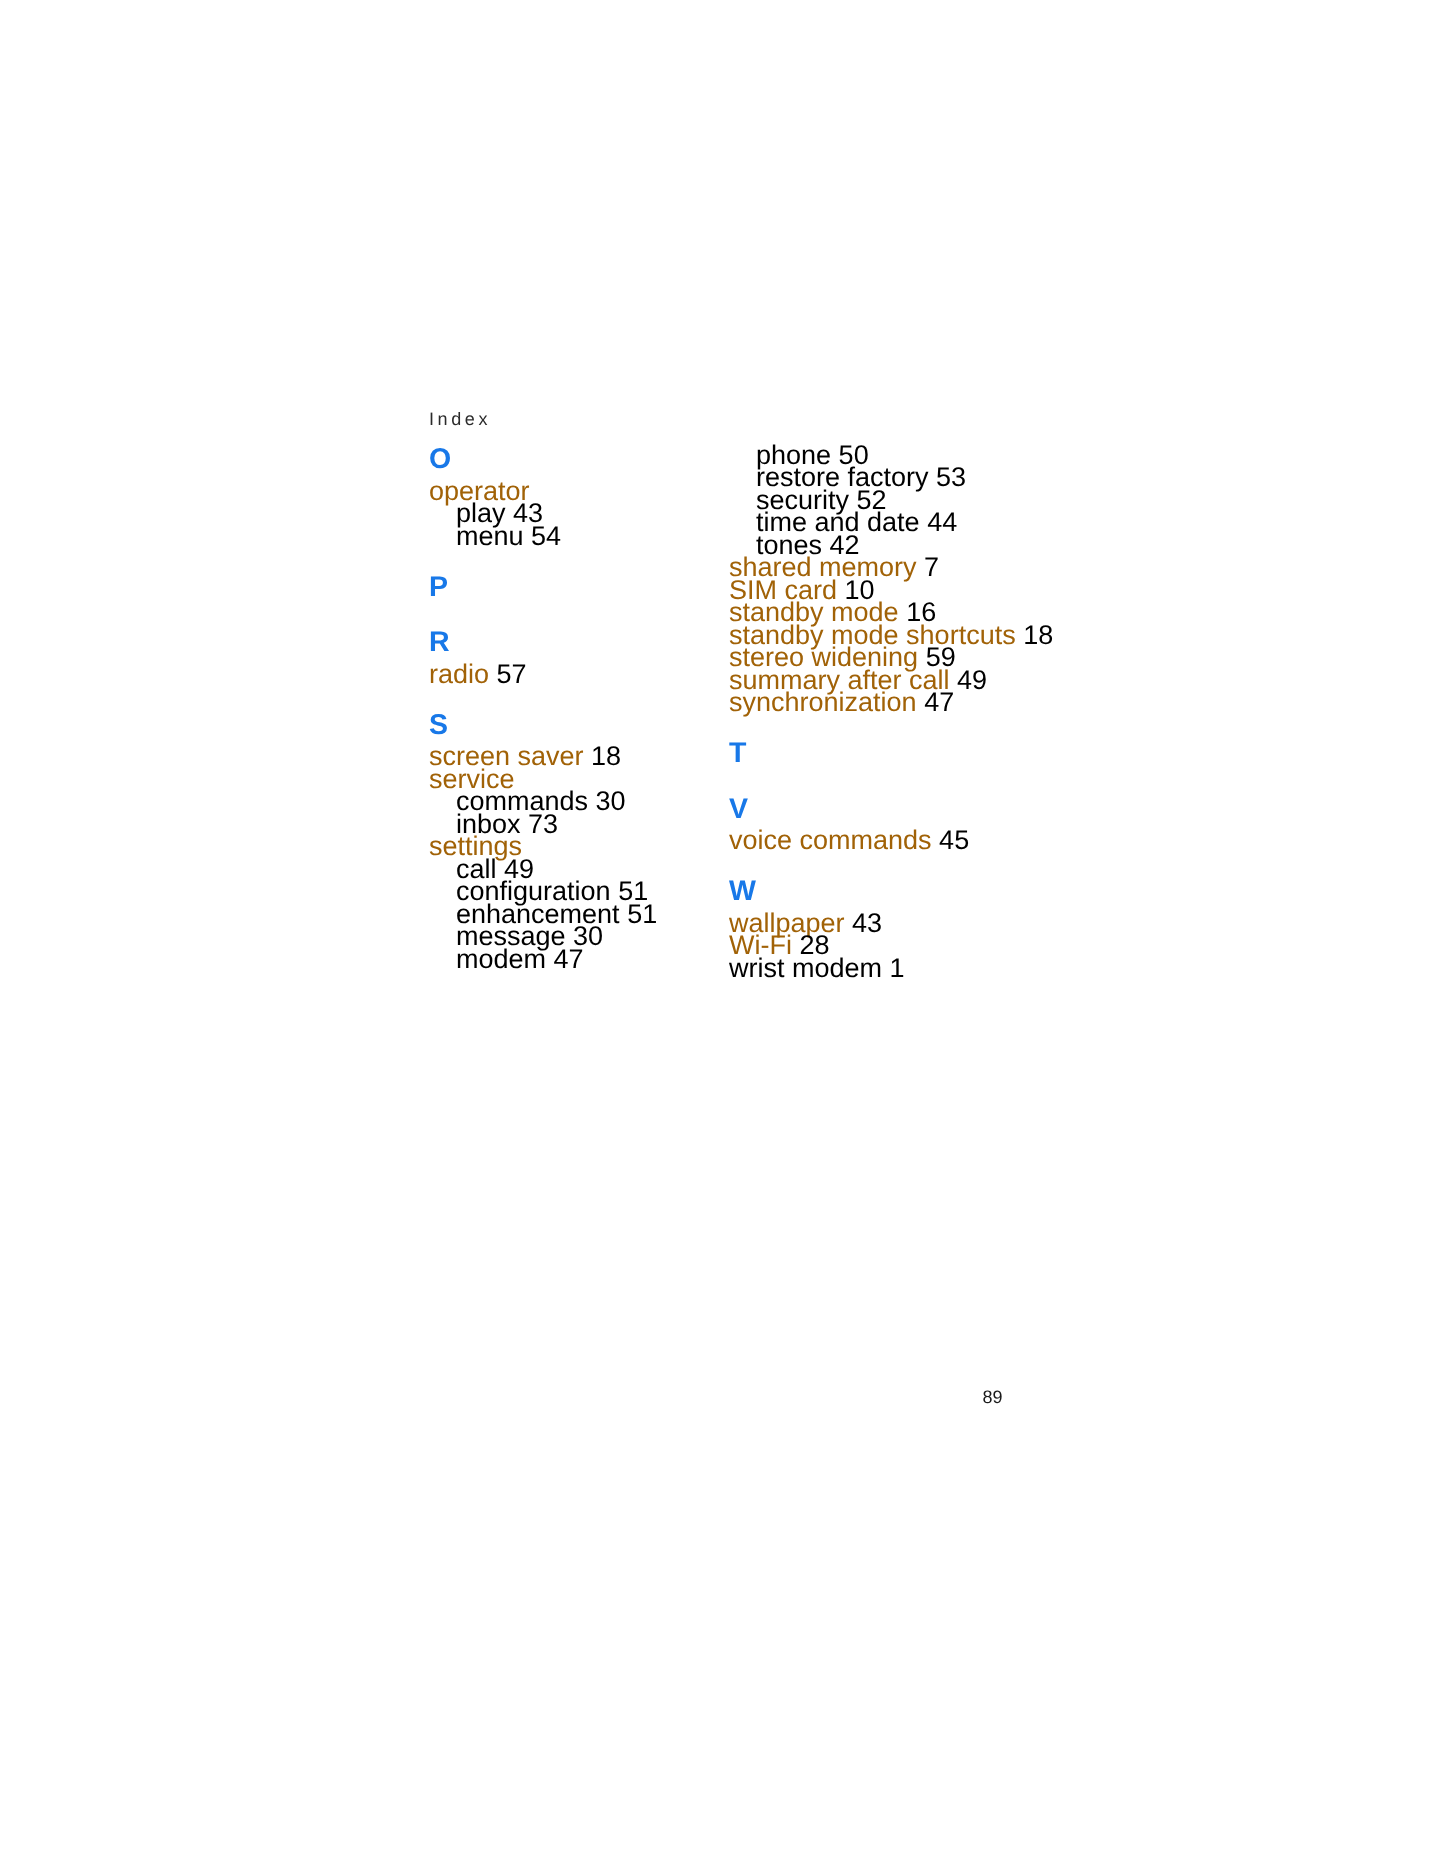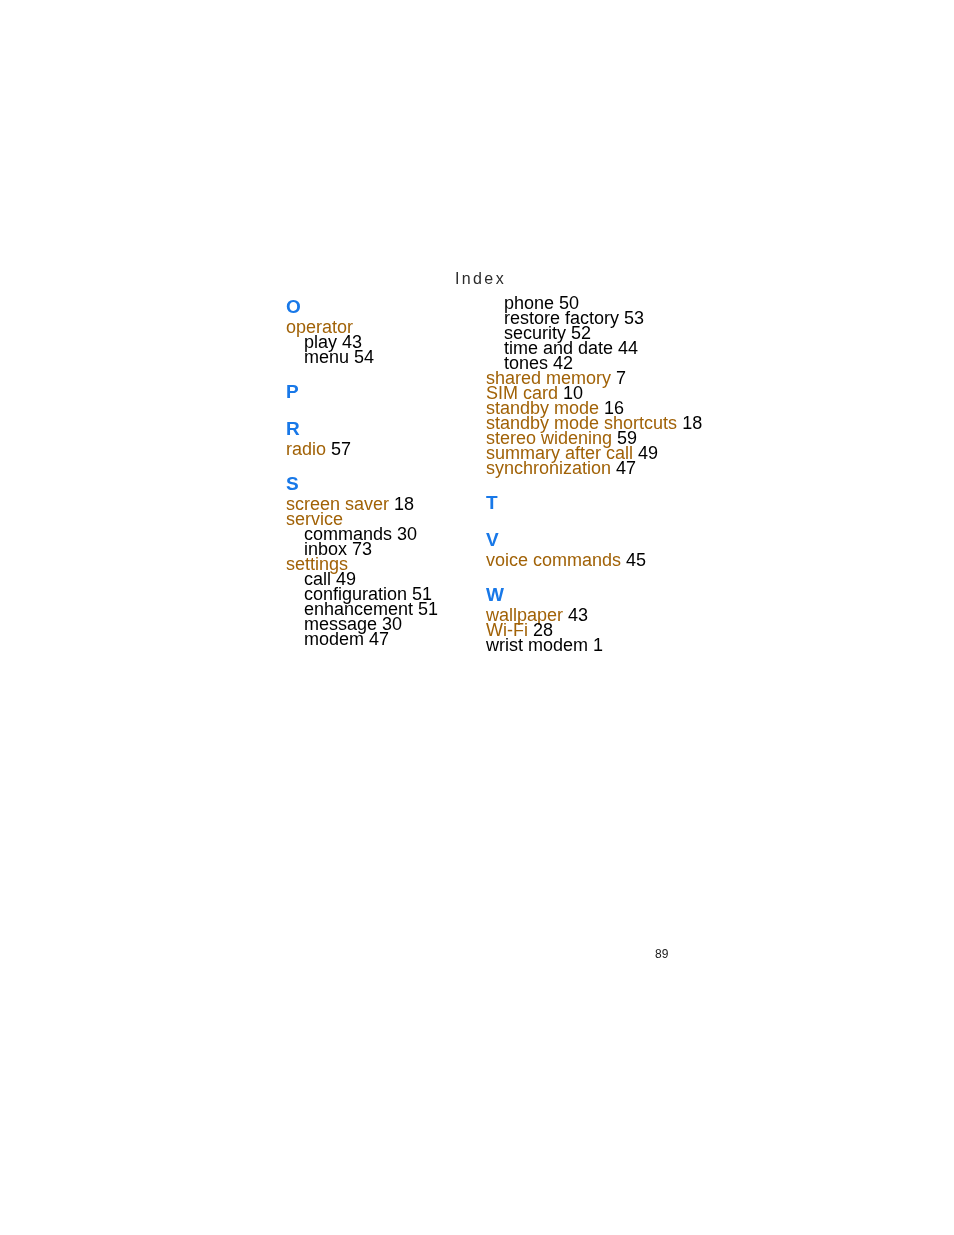--- a/index.html
+++ b/index.html
@@ -22,22 +22,22 @@
     inset: 0;
     background: #ffffff;
   }
 
   
   .running-header {
     position: absolute;
     left: 286px;
     top: 272px;
     width: 389px;
-    text-align: center;
-    font-size: 16px;
+    text-align: left;
+    font-size: 12px;
     letter-spacing: 2.4px;
     color: #2b2b2b;
     font-weight: 400;
     line-height: 14px;
   }
 
   
   .index-body {
     position: absolute;
     left: 286px;
@@ -97,21 +97,21 @@
     color: #000000;
   }
   .pagenum {
     color: #000000;
   }
 
   
   .folio {
     position: absolute;
     left: 655px;
-    top: 947px;
+    top: 924px;
     font-size: 12px;
     line-height: 15px;
     color: #1a1a1a;
   }
 </style>
 </head>
 <body>
 
 <div class="page">
 

